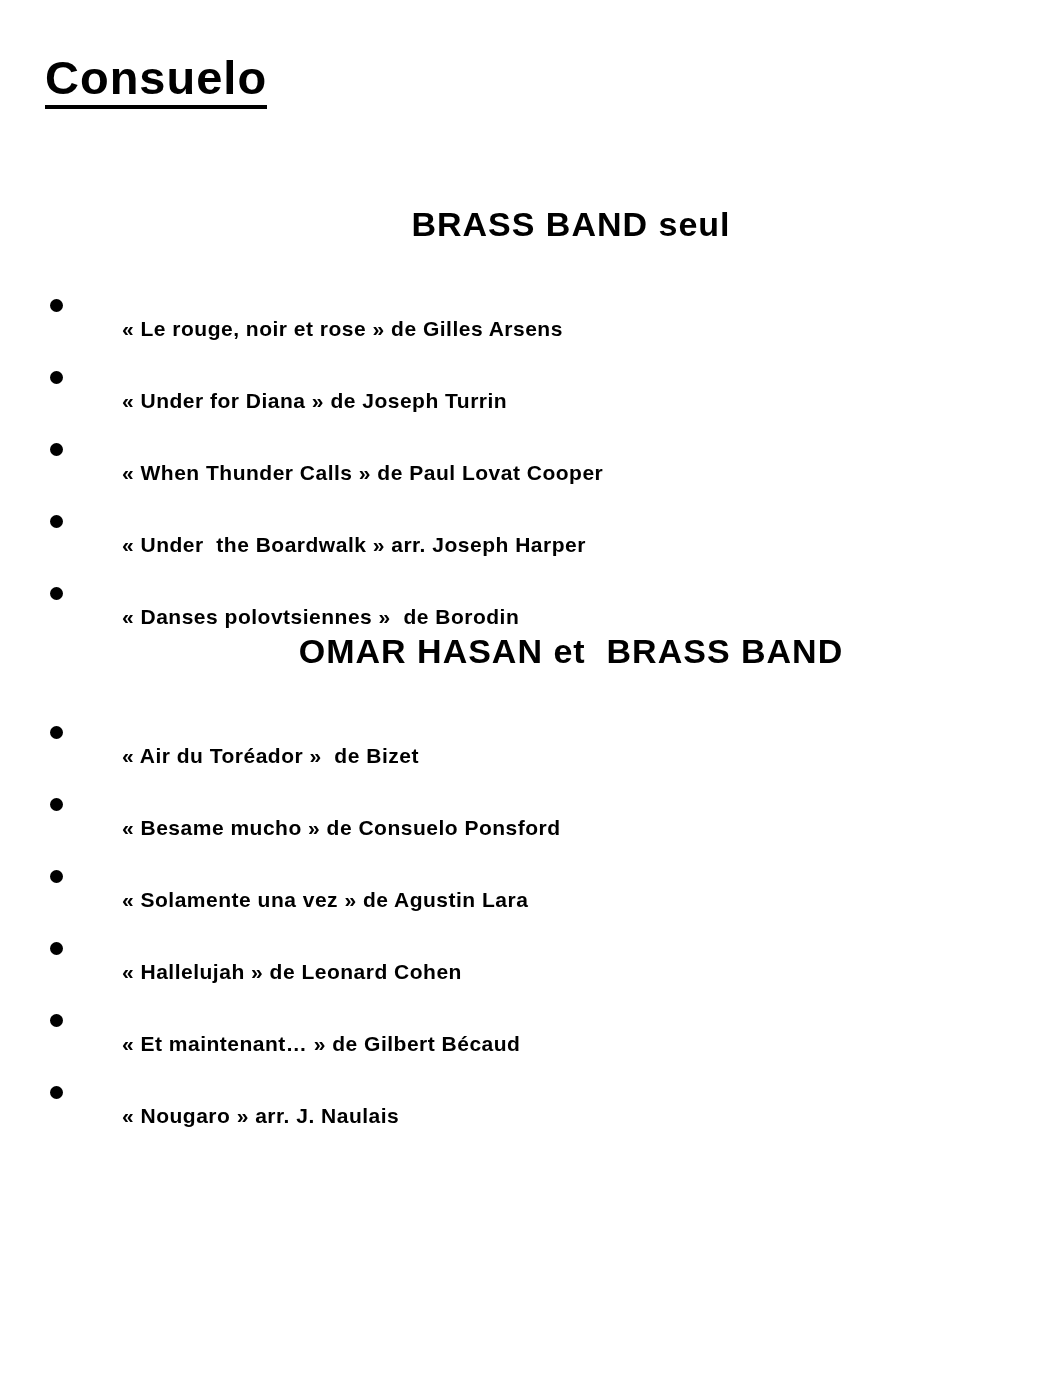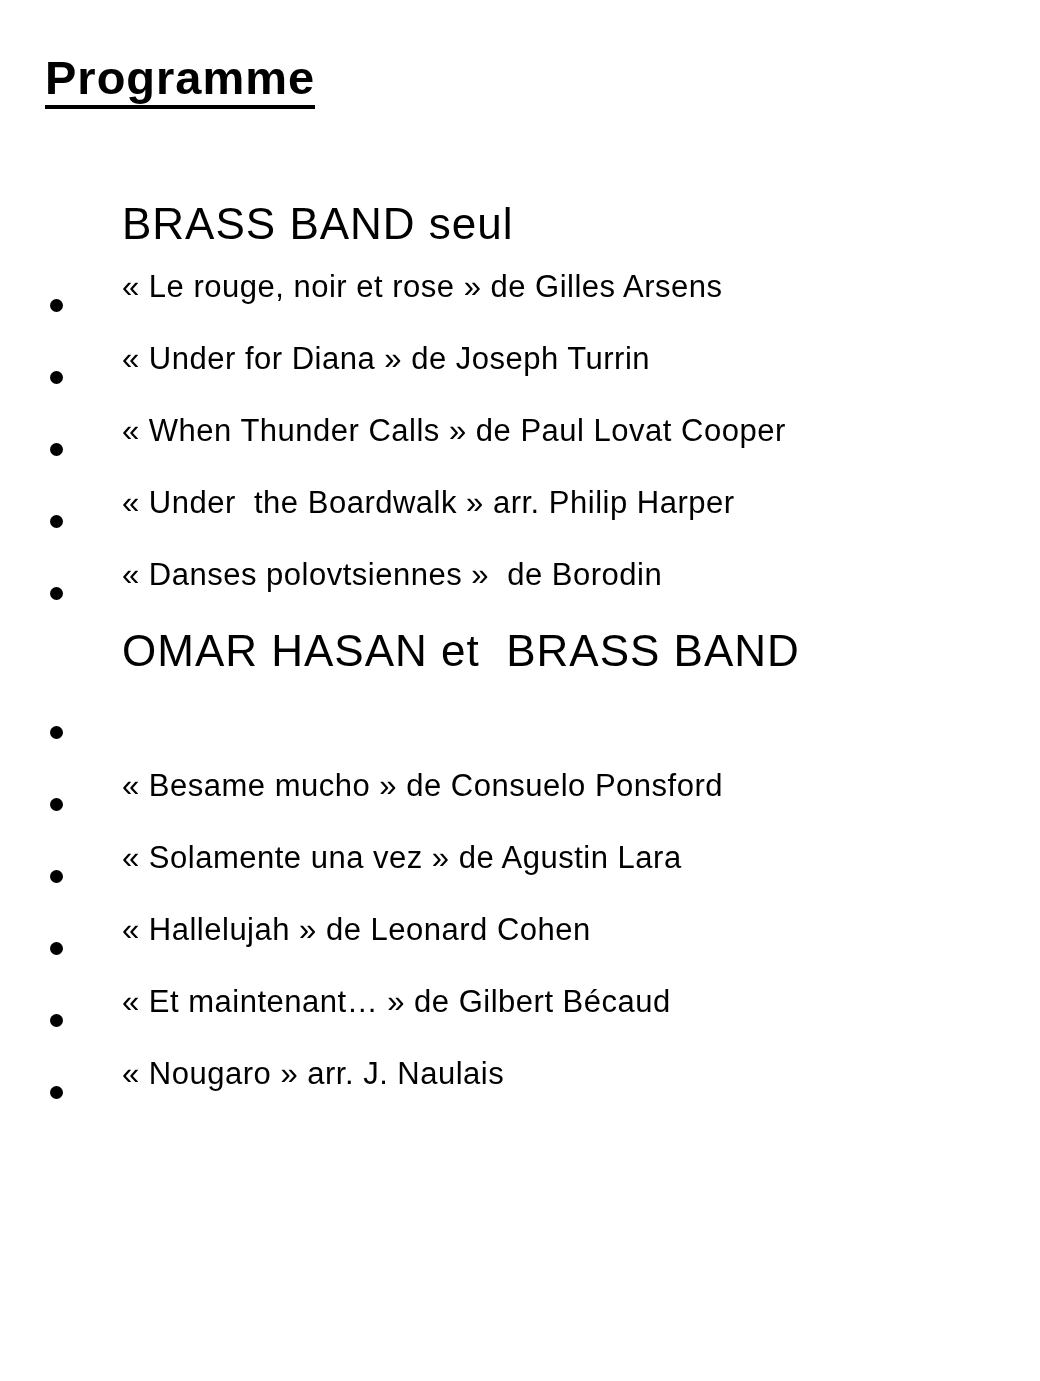--- a/index.html
+++ b/index.html
@@ -25,95 +25,98 @@
     line-height: 1.1;
     border-bottom: 4px solid #000;
     padding-bottom: 1px;
     text-decoration: none;
   }
   .content {
     margin-left: 122px;
     width: 898px;
   }
   .section-heading {
-    font-size: 44px;
-    font-weight: normal;
+    text-align: center;
+    font-size: 34px;
+    font-weight: bold;
     letter-spacing: 1px;
     line-height: 44px;
     white-space: pre-wrap;
   }
   .section-heading.first {
     margin-top: 93px;
   }
   .section-heading.second {
   }
   .piece-list {
     list-style: none;
     margin: 23px 0 0 0;
     padding: 0;
   }
   .piece-list li {
     position: relative;
     height: 72px;
     display: flex;
-    align-items: flex-start;
-    font-size: 31px;
+    align-items: flex-end;
+    font-size: 21px;
     letter-spacing: 0.5px;
     white-space: pre-wrap;
+    font-weight: bold;
   }
   .piece-list li .bullet {
     position: absolute;
     left: -72px;
     top: 50%;
     width: 13px;
     height: 13px;
     margin-top: -6px;
     border-radius: 50%;
     background: #000;
   }
 </style>
 </head>
 <body>
 
 <div class="page">
 
-  <h1 class="doc-title">Programme</h1>
+  <h1 class="doc-title">Consuelo</h1>
 
   <div class="content">
 
     <div class="section-heading first">BRASS BAND seul</div>
 
     <ul class="piece-list">
       <li>
         <span class="bullet"></span>
         <span>« Le rouge, noir et rose » de Gilles Arsens</span>
       </li>
       <li>
         <span class="bullet"></span>
         <span>« Under for Diana » de Joseph Turrin</span>
       </li>
       <li>
         <span class="bullet"></span>
         <span>« When Thunder Calls » de Paul Lovat Cooper</span>
       </li>
       <li>
         <span class="bullet"></span>
-        <span>« Under  the Boardwalk » arr. Philip Harper</span>
+        <span>« Under  the Boardwalk » arr. Joseph Harper</span>
       </li>
       <li>
         <span class="bullet"></span>
         <span>« Danses polovtsiennes »  de Borodin</span>
       </li>
     </ul>
 
     <div class="section-heading second">OMAR HASAN et  BRASS BAND</div>
 
     <ul class="piece-list">
       <li>
         <span class="bullet"></span>
+        <span>« Air du Toréador »  de Bizet</span>
       </li>
       <li>
         <span class="bullet"></span>
         <span>« Besame mucho » de Consuelo Ponsford</span>
       </li>
       <li>
         <span class="bullet"></span>
         <span>« Solamente una vez » de Agustin Lara</span>
       </li>
       <li>

